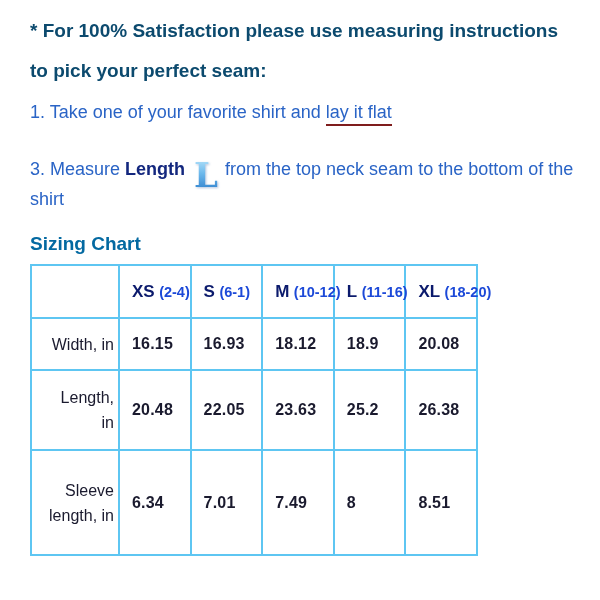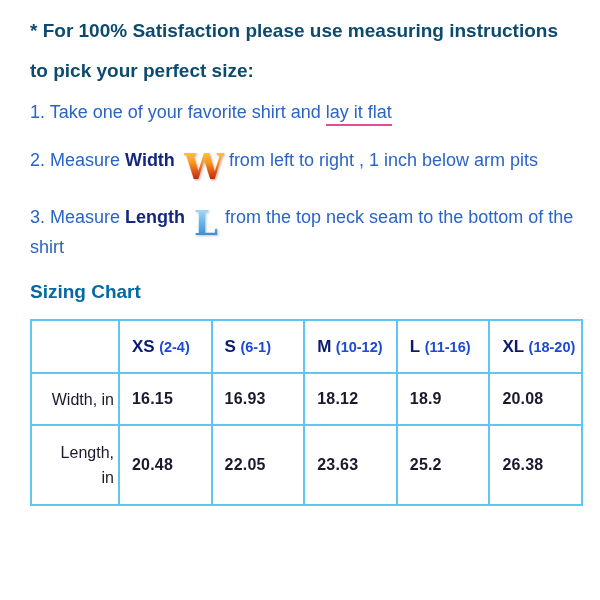--- a/index.html
+++ b/index.html
@@ -31,21 +31,21 @@
   .step {
     margin: 0;
     font-size: 18px;
     line-height: 30px;
     color: #2a64c6;
   }
   .step-1 { margin-top: 6px; }
   .step-2 { margin-top: 18px; }
   .step-3 { margin-top: 27px; }
   .underline-link {
-    border-bottom: 2px solid #ec4899;
+    border-bottom: 2px solid #7f1d1d;
     padding-bottom: 2px;
   }
   .kw {
     font-weight: bold;
     color: #13277e;
   }
   
   .letter-slot {
     display: inline-block;
     position: relative;
@@ -86,22 +86,22 @@
   .chart-heading {
     margin: 17px 0 0 0;
     font-size: 19px;
     font-weight: bold;
     line-height: 26px;
     color: #0369a1;
   }
   .sizing-table {
     border-collapse: collapse;
     table-layout: fixed;
-    width: 553px;
-    margin-top: 14px;
+    width: 448px;
+    margin-top: 7px;
     color: #1a1a2e;
     font-size: 16px;
   }
   .sizing-table td {
     border: 2px solid #5ec6f2;
     vertical-align: middle;
     padding: 4px 4px 4px 12px;
     background: #ffffff;
   }
   .row-header   { height: 53px; }
@@ -127,26 +127,25 @@
   }
   .value-cell { letter-spacing: 0.2px; font-weight: bold; }
 </style>
 </head>
 <body>
 
 <div class="container">
 
   <p class="title">
     <span class="line">* For 100% Satisfaction please use measuring instructions</span>
-    <span class="line">to pick your perfect size:</span>
+    <span class="line">to pick your perfect seam:</span>
   </p>
 
   <p class="step step-1"><span>1. Take one of your favorite shirt and </span><span class="underline-link">lay it flat</span></p>
 
-  <p class="step step-2"><span>2. Measure </span><span class="kw">Width</span><span class="letter-slot w-slot"><span class="letter-glyph w-glyph">W</span></span><span>from left to right , 1 inch below arm pits</span></p>
 
   <p class="step step-3"><span>3. Measure </span><span class="kw">Length</span><span class="letter-slot l-slot"><span class="letter-glyph l-glyph">L</span></span><span>from the top neck seam to the bottom of the shirt</span></p>
 
   <h3 class="chart-heading">Sizing Chart</h3>
 
   <table class="sizing-table">
     <colgroup>
       <col style="width:88px">
       <col>
         <col>
@@ -172,16 +171,24 @@
       <td class="value-cell">20.08</td>
     </tr>
     <tr class="row-length">
       <td class="label-cell">Length, in</td>
       <td class="value-cell">20.48</td>
       <td class="value-cell">22.05</td>
       <td class="value-cell">23.63</td>
       <td class="value-cell">25.2</td>
       <td class="value-cell">26.38</td>
     </tr>
+    <tr class="row-sleeve">
+      <td class="label-cell">Sleeve length, in</td>
+      <td class="value-cell">6.34</td>
+      <td class="value-cell">7.01</td>
+      <td class="value-cell">7.49</td>
+      <td class="value-cell">8</td>
+      <td class="value-cell">8.51</td>
+    </tr>
   </tbody>
     </table>
 
 </div>
 
 </body></html>

